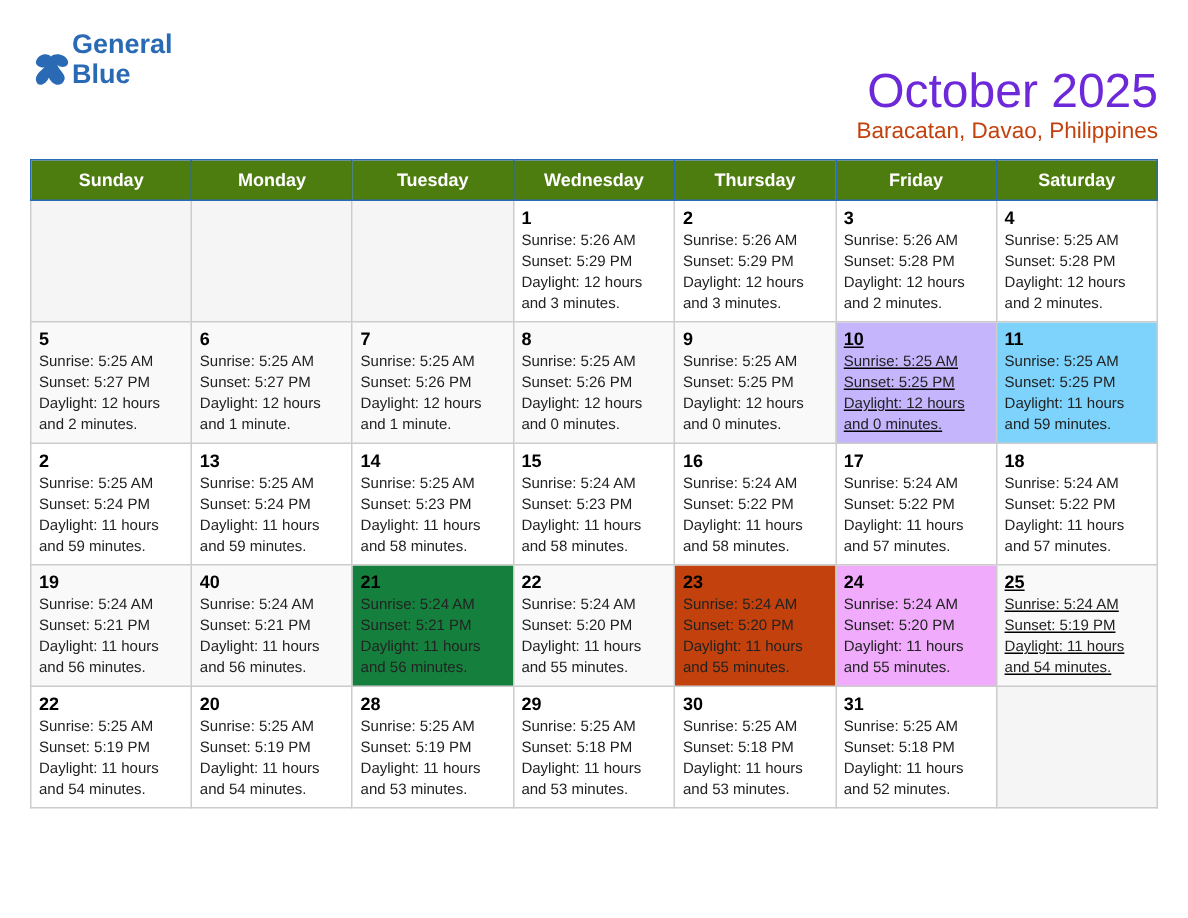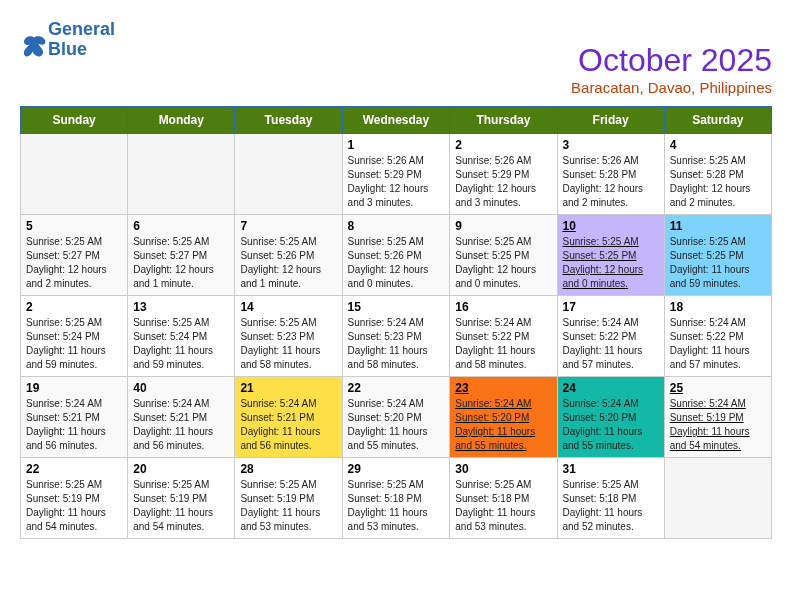--- a/index.html
+++ b/index.html
@@ -202,33 +202,33 @@
       </tr>
       <tr style="background: rgb(249, 249, 249);">
         <td style="background: rgb(249, 249, 249);">
           <span class="day-num">19</span>
           <div class="day-detail">Sunrise: 5:24 AM<br>Sunset: 5:21 PM<br>Daylight: 11 hours and 56 minutes.</div>
         </td>
         <td style="background: rgb(249, 249, 249);">
           <span class="day-num">40</span>
           <div class="day-detail">Sunrise: 5:24 AM<br>Sunset: 5:21 PM<br>Daylight: 11 hours and 56 minutes.</div>
         </td>
-        <td style="background: #fde047;">
+        <td style="background: #15803d;">
           <span class="day-num">21</span>
           <div class="day-detail">Sunrise: 5:24 AM<br>Sunset: 5:21 PM<br>Daylight: 11 hours and 56 minutes.</div>
         </td>
         <td style="background: rgb(249, 249, 249);">
           <span class="day-num">22</span>
           <div class="day-detail">Sunrise: 5:24 AM<br>Sunset: 5:20 PM<br>Daylight: 11 hours and 55 minutes.</div>
         </td>
-        <td style="background: #f97316; text-decoration: underline;">
+        <td style="background: #c2410c;">
           <span class="day-num">23</span>
           <div class="day-detail">Sunrise: 5:24 AM<br>Sunset: 5:20 PM<br>Daylight: 11 hours and 55 minutes.</div>
         </td>
-        <td style="background: #14b8a6; margin-left: 35px;">
+        <td style="background: #f0abfc; margin-left: 35px;">
           <span class="day-num">24</span>
           <div class="day-detail">Sunrise: 5:24 AM<br>Sunset: 5:20 PM<br>Daylight: 11 hours and 55 minutes.</div>
         </td>
         <td style="background: rgb(249, 249, 249); text-decoration: underline;">
           <span class="day-num">25</span>
           <div class="day-detail">Sunrise: 5:24 AM<br>Sunset: 5:19 PM<br>Daylight: 11 hours and 54 minutes.</div>
         </td>
       </tr>
       <tr>
         <td>

